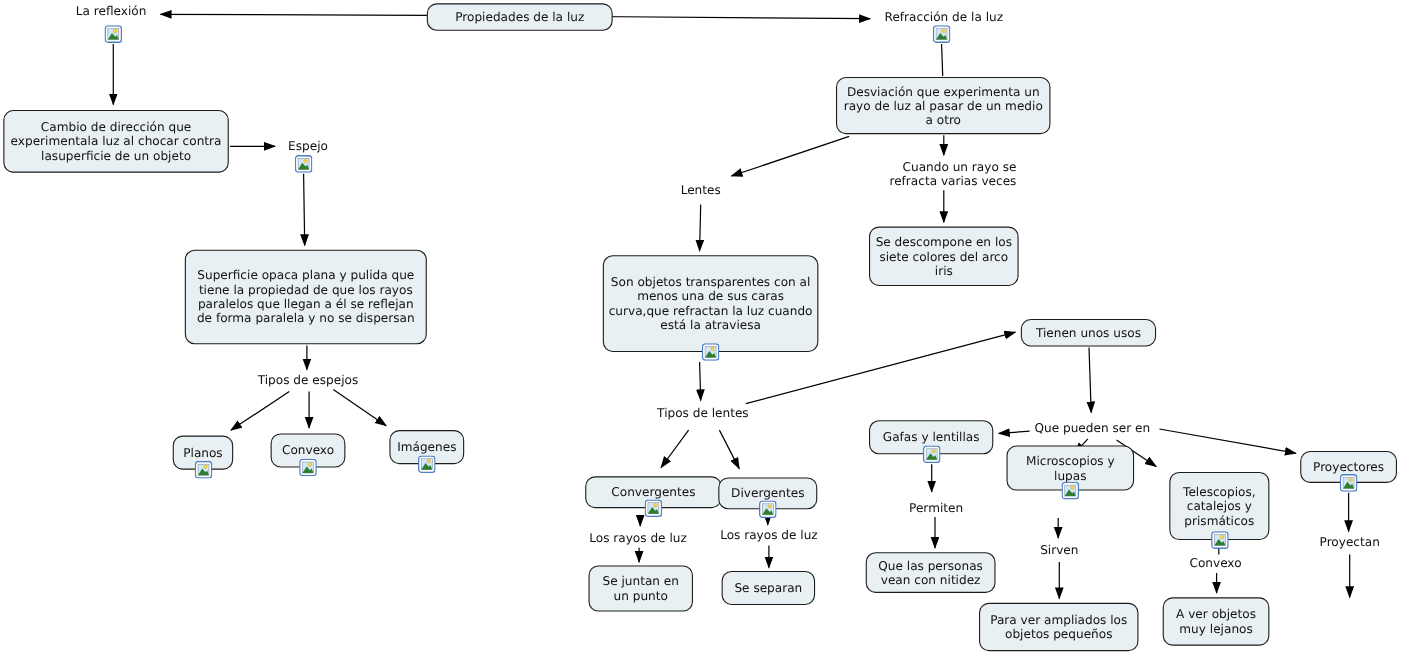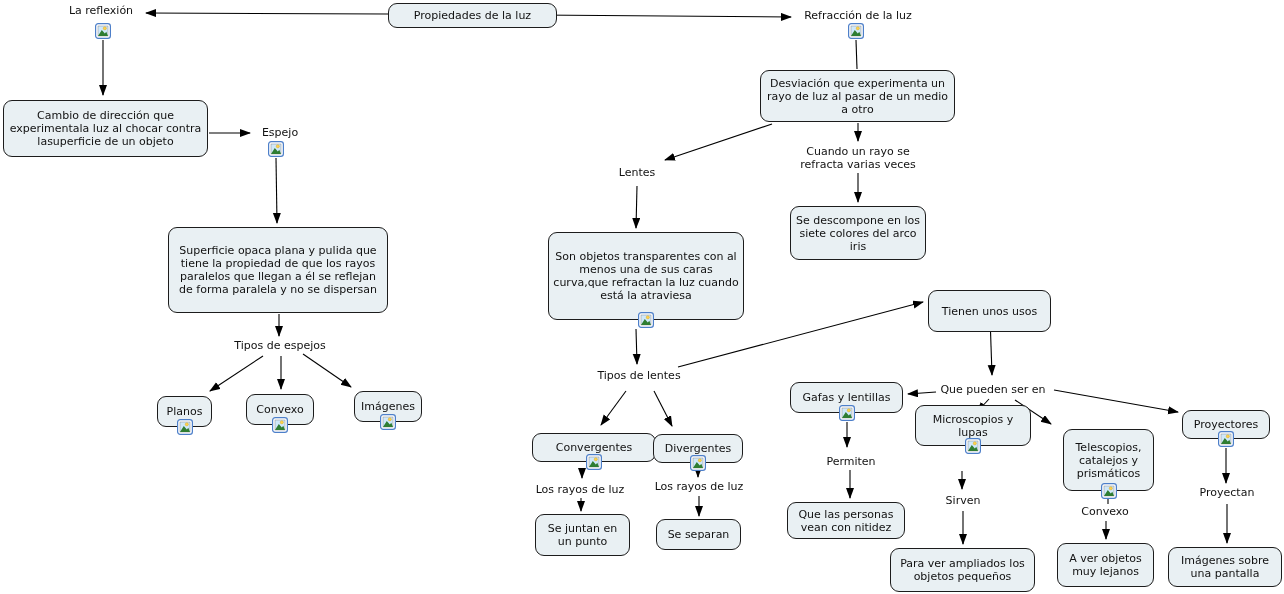--- a/index.html
+++ b/index.html
@@ -14,21 +14,21 @@
   .box{
     position:absolute;z-index:1;box-sizing:border-box;
     background:var(--box-fill,#e9f0f3);
     border:1.5px solid var(--box-border,#1c1c1c);
     border-radius:9px;
     display:flex;align-items:center;justify-content:center;
     text-align:center;line-height:13px;padding:2px 4px;
   }
   .label{
     position:absolute;z-index:1;transform:translateX(-50%);
-    text-align:center;line-height:13px;white-space:nowrap;
+    text-align:right;line-height:13px;white-space:nowrap;
   }
   .label.wrap{white-space:normal;}
   .box-icon{
     position:absolute;left:50%;bottom:-9px;transform:translateX(-50%);
     width:16px;height:16px;z-index:2;line-height:0;
   }
   .free-icon{position:absolute;width:16px;height:16px;z-index:2;line-height:0;}
 </style>
 </head>
 <body>
@@ -130,21 +130,21 @@
       <span>Son objetos transparentes con al menos una de sus caras curva,que refractan la luz cuando está la atraviesa</span>
       <span class="box-icon">
   <svg viewBox="0 0 16 16" width="16" height="16">
     <rect x="0.6" y="0.6" width="14.8" height="14.8" rx="2.6" fill="#ffffff" stroke="#4d7fc9" stroke-width="1.2"></rect>
     <rect x="3" y="3" width="10" height="10" fill="#cfe8fa" stroke="#8a8a8a" stroke-width="0.5"></rect>
     <circle cx="9.8" cy="5.3" r="1.6" fill="#ffd24d" stroke="#c9a227" stroke-width="0.4"></circle>
     <path d="M3 13 L6.8 7 L9.8 10.4 L11.3 8.8 L13 13 Z" fill="#2f7d32"></path>
   </svg>
 </span>
     </div>
-  <div class="box" style="left:928px;top:290px;width:123px;height:42px">
+  <div class="box" style="left:928px;top:290px;width:123px;height:25px">
       <span>Tienen unos usos</span>
     </div>
   <div class="box" style="left:532px;top:433px;width:124px;height:29px">
       <span>Convergentes</span>
       <span class="box-icon">
   <svg viewBox="0 0 16 16" width="16" height="16">
     <rect x="0.6" y="0.6" width="14.8" height="14.8" rx="2.6" fill="#ffffff" stroke="#4d7fc9" stroke-width="1.2"></rect>
     <rect x="3" y="3" width="10" height="10" fill="#cfe8fa" stroke="#8a8a8a" stroke-width="0.5"></rect>
     <circle cx="9.8" cy="5.3" r="1.6" fill="#ffd24d" stroke="#c9a227" stroke-width="0.4"></circle>
     <path d="M3 13 L6.8 7 L9.8 10.4 L11.3 8.8 L13 13 Z" fill="#2f7d32"></path>
@@ -213,23 +213,20 @@
   <div class="box" style="left:1182px;top:410px;width:88px;height:29px">
       <span>Proyectores</span>
       <span class="box-icon">
   <svg viewBox="0 0 16 16" width="16" height="16">
     <rect x="0.6" y="0.6" width="14.8" height="14.8" rx="2.6" fill="#ffffff" stroke="#4d7fc9" stroke-width="1.2"></rect>
     <rect x="3" y="3" width="10" height="10" fill="#cfe8fa" stroke="#8a8a8a" stroke-width="0.5"></rect>
     <circle cx="9.8" cy="5.3" r="1.6" fill="#ffd24d" stroke="#c9a227" stroke-width="0.4"></circle>
     <path d="M3 13 L6.8 7 L9.8 10.4 L11.3 8.8 L13 13 Z" fill="#2f7d32"></path>
   </svg>
 </span>
-    </div>
-  <div class="box" style="left:1168px;top:547px;width:114px;height:40px">
-      <span>Imágenes sobre una pantalla</span>
     </div>
 
   <div class="label" style="left:101px;top:4px">La reflexión</div>
   <div class="label" style="left:858px;top:9px">Refracción de la luz</div>
   <div class="label" style="left:280px;top:126px">Espejo</div>
   <div class="label" style="left:280px;top:339px">Tipos de espejos</div>
   <div class="label" style="left:637px;top:166px">Lentes</div>
   <div class="label wrap" style="left:858px;top:145px;width:132px">Cuando un rayo se refracta varias veces</div>
   <div class="label" style="left:639px;top:369px">Tipos de lentes</div>
   <div class="label" style="left:580px;top:483px">Los rayos de luz</div>

